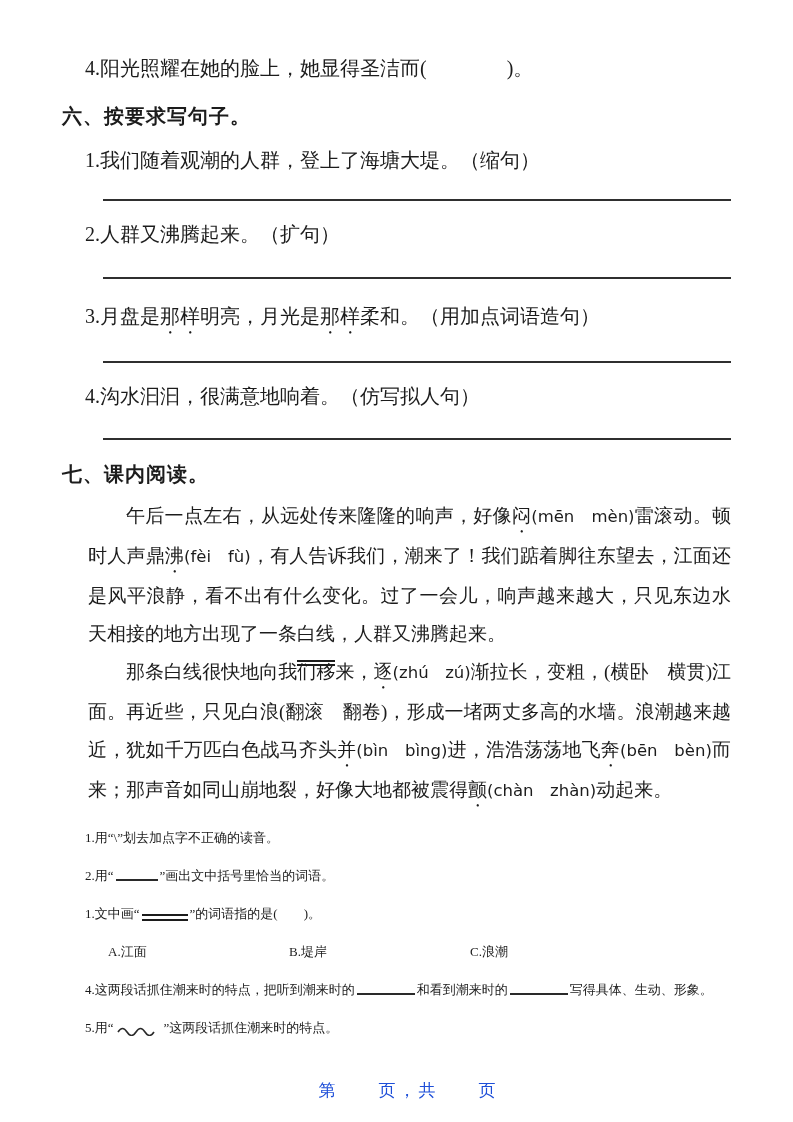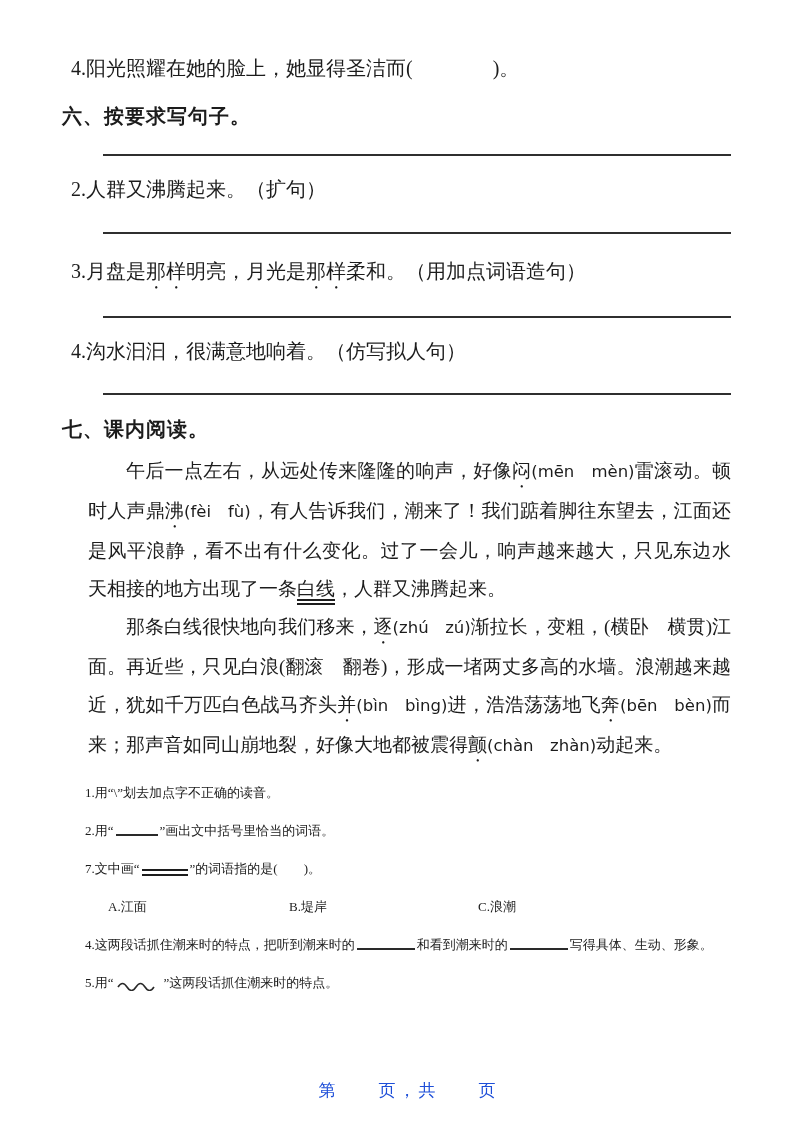--- a/index.html
+++ b/index.html
@@ -8,21 +8,21 @@
     width:793px; height:1122px;
     margin:0 auto;
     background:#ffffff;
     color:#1c1c1c;
     font-family:"Liberation Serif", serif;
     overflow:hidden;
   }
   .content { padding:55px 62px 0 62px; }
 
   .q-item {
-    margin-left:9px;
+    margin-left:23px;
     font-size:20px;
     line-height:27px;
   }
   .top-item { margin-top:0; }
 
   .sec-title {
     font-family:"Liberation Sans", sans-serif;
     font-weight:bold;
     font-size:20px;
     line-height:26px;
@@ -55,34 +55,34 @@
     margin-top:10px;
     font-size:19px;
     line-height:38px;
     text-align:justify;
   }
   .para { margin:0 0 0 26px; text-indent:2em; }
   .py { font-family:"DejaVu Sans", sans-serif; font-size:16.5px; }
 
   .dbl-u {
     border-bottom:6px double #1c1c1c;
-    padding-bottom:0px;
+    padding-bottom:16px;
   }
 
   .q7 {
     margin-left:23px;
     font-size:13px;
     line-height:38px;
   }
   .q7.first { margin-top:8px; }
   .hang { padding-left:20px; text-indent:-20px; }
 
   .options { padding-left:23px; }
   .opt { display:inline-block; width:181px; }
-  .opt:last-child { width:auto;margin-left:8px; }
+  .opt:last-child { width:auto; }
 
   .blank-u {
     display:inline-block; width:42px; height:14px;
     border-bottom:2px solid #2a2a2a;
     vertical-align:-1px;
     margin:0 2px;
   }
   .blank-dbl {
     display:inline-block; width:46px; height:10px;
     border-bottom:7px double #1c1c1c;
@@ -115,20 +115,21 @@
 </head>
 <body>
 
 <div class="page">
   <div class="content">
 
     <div class="q-item top-item">4.阳光照耀在她的脸上，她显得圣洁而(　　　　)。</div>
 
     <div class="sec-title">六、按要求写句子。</div>
 
+    <div class="q-item mt18">1.我们随着观潮的人群，登上了海塘大堤。（缩句）</div>
     <div class="rule rule-1"></div>
 
     <div class="q-item mt20">2.人群又沸腾起来。（扩句）</div>
     <div class="rule rule-2"></div>
 
     <div class="q-item mt24">
       <span>3.月盘是</span><span class="dots">那样</span><span>明亮，月光是</span><span class="dots">那样</span><span>柔和。（用加点词语造句）</span>
     </div>
     <div class="rule rule-3"></div>
 
@@ -142,21 +143,21 @@
       <p class="para"><span>那条白线很快地向我们移来，</span><span class="dots">逐</span><span class="py">(zhú　zú)</span><span>渐拉长，变粗，(横卧　横贯)江面。再近些，只见白浪(翻滚　翻卷)，形成一堵两丈多高的水墙。浪潮越来越近，犹如千万匹白色战马齐头</span><span class="dots">并</span><span class="py">(bìn　bìng)</span><span>进，浩浩荡荡地飞</span><span class="dots">奔</span><span class="py">(bēn　bèn)</span><span>而来；那声音如同山崩地裂，好像大地都被震得</span><span class="dots">颤</span><span class="py">(chàn　zhàn)</span><span>动起来。</span></p>
     </div>
 
     <div class="q7 first">1.用“\”划去加点字不正确的读音。</div>
 
     <div class="q7">
       <span>2.用“</span><span class="blank-u"></span><span>”画出文中括号里恰当的词语。</span>
     </div>
 
     <div class="q7">
-      <span>7.文中画“</span><span class="blank-dbl"></span><span>”的词语指的是(　　)。</span>
+      <span>1.文中画“</span><span class="blank-dbl"></span><span>”的词语指的是(　　)。</span>
     </div>
 
     <div class="q7 options">
       <span class="opt">A.江面</span><span class="opt">B.堤岸</span><span class="opt">C.浪潮</span>
     </div>
 
     <div class="q7 hang">
       <span>4.这两段话抓住潮来时的特点，把听到潮来时的</span><span class="blank-q4"></span><span>和看到潮来时的</span><span class="blank-q4"></span><span>写得具体、生动、形象。</span>
     </div>
 

